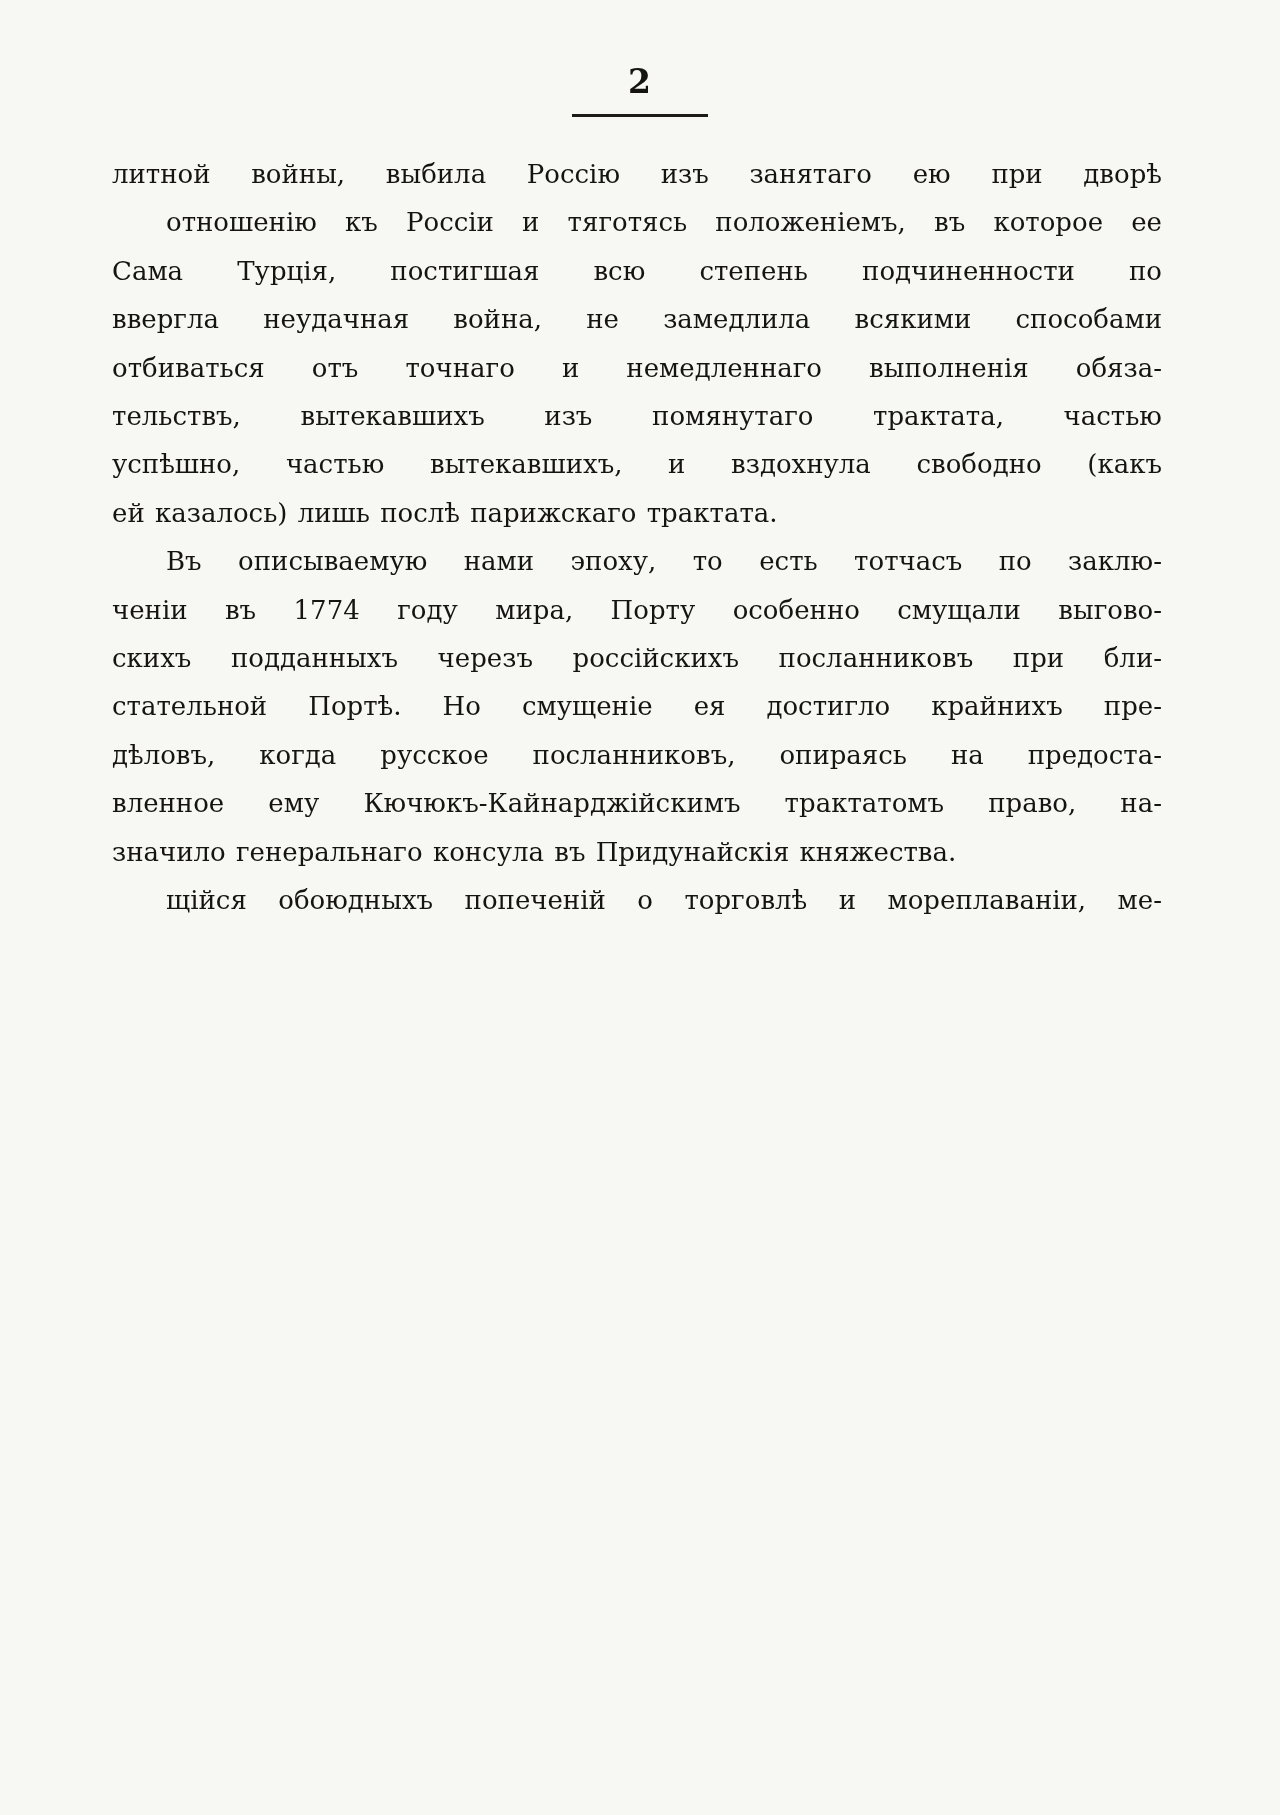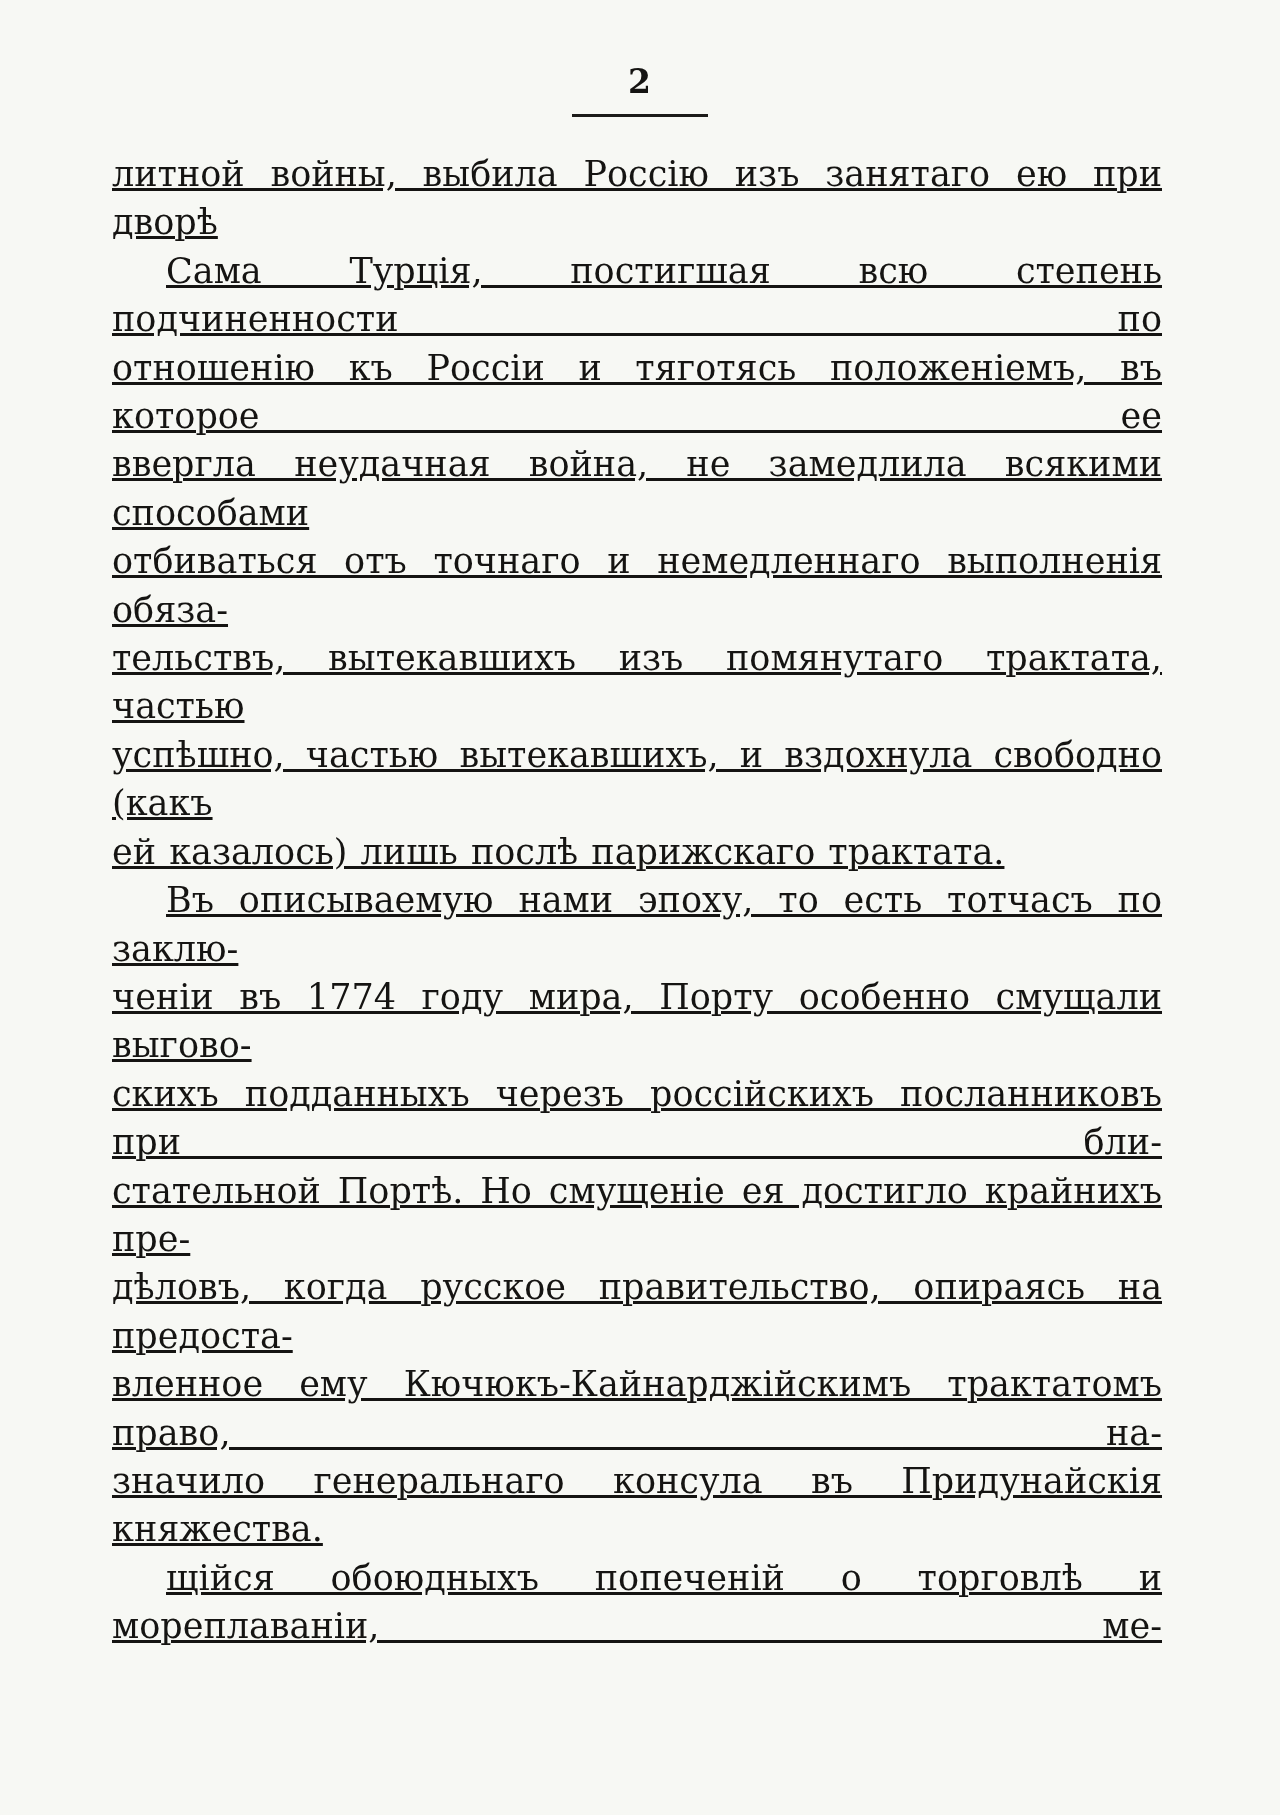--- a/index.html
+++ b/index.html
@@ -39,30 +39,29 @@
   }
   .text-block {
     margin: 33px 118px 0 112px;
     width: 1050px;
   }
   .para {
     margin: 0;
     padding: 0;
   }
   .line {
-    font-size: 35px;
+    font-size: 26px;
     line-height: 48.4px;
     text-align: justify;
     text-align-last: justify;
     -moz-text-align-last: justify;
     text-justify: inter-word;
     word-spacing: 2px;
     white-space: normal;
     text-rendering: optimizeLegibility;
-    text-decoration: underline;
   }
   .line.last-natural {
     text-align-last: left;
     -moz-text-align-last: left;
   }
   .para.indent .line:first-child {
     text-indent: 54px;
   }
 </style>
 </head>
@@ -72,34 +71,34 @@
   <div class="page-header">
     <div class="page-number">2</div>
     <div class="page-number-rule"></div>
   </div>
 
   <main class="text-block">
       <div class="para">
         <div class="line">литной войны, выбила Россію изъ занятаго ею при дворѣ</div>
       </div>
       <div class="para indent">
+        <div class="line">отношенію къ Россіи и тяготясь положеніемъ, въ которое ее</div>
         <div class="line">Сама Турція, постигшая всю степень подчиненности по</div>
-        <div class="line">отношенію къ Россіи и тяготясь положеніемъ, въ которое ее</div>
         <div class="line">ввергла неудачная война, не замедлила всякими способами</div>
         <div class="line">отбиваться отъ точнаго и немедленнаго выполненія обяза-</div>
         <div class="line">тельствъ, вытекавшихъ изъ помянутаго трактата, частью</div>
         <div class="line">успѣшно, частью вытекавшихъ, и вздохнула свободно (какъ</div>
         <div class="line last-natural">ей казалось) лишь послѣ парижскаго трактата.</div>
       </div>
       <div class="para indent">
         <div class="line">Въ описываемую нами эпоху, то есть тотчасъ по заклю-</div>
         <div class="line">ченіи въ 1774 году мира, Порту особенно смущали выгово-</div>
         <div class="line">скихъ подданныхъ черезъ россійскихъ посланниковъ при бли-</div>
         <div class="line">стательной Портѣ. Но смущеніе ея достигло крайнихъ пре-</div>
-        <div class="line">дѣловъ, когда русское правительство, опираясь на предоста-</div>
+        <div class="line">дѣловъ, когда русское посланниковъ, опираясь на предоста-</div>
         <div class="line">вленное ему Кючюкъ-Кайнарджійскимъ трактатомъ право, на-</div>
         <div class="line last-natural">значило генеральнаго консула въ Придунайскія княжества.</div>
       </div>
       <div class="para indent">
         <div class="line">щійся обоюдныхъ попеченій о торговлѣ и мореплаваніи, ме-</div>
       </div>
     </main>
 </div>
 
 </body></html>

